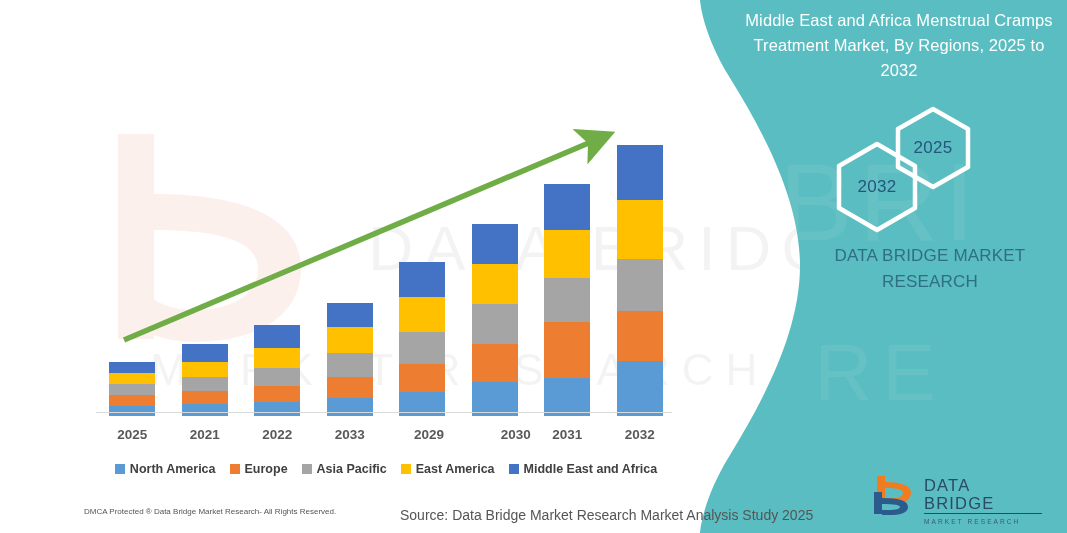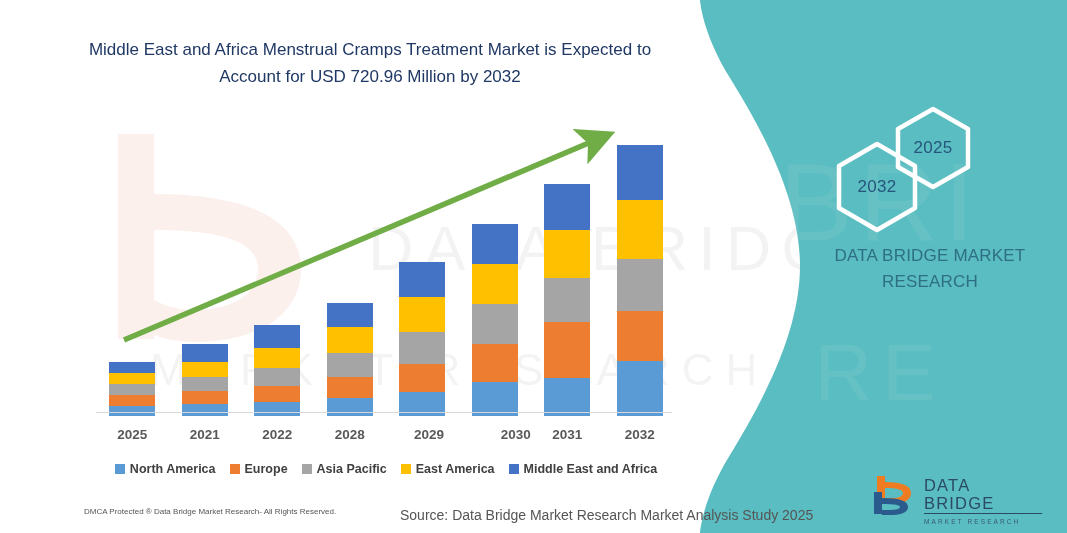--- a/index.html
+++ b/index.html
@@ -104,21 +104,20 @@
 <div id="stage">
 
   <svg id="wm-b" viewBox="0 0 250 240">
     <path d="M22 10 L22 215 L58 215 L58 10 Z" fill="#E8745A"></path>
     <path d="M58 70 C160 70 205 100 205 145 C205 192 160 218 100 218 C80 218 62 214 50 207 L50 170 C62 180 78 186 98 186 C136 186 162 170 162 145 C162 120 132 106 58 106 Z" fill="#E8745A"></path>
   </svg>
 
   <div class="wm-text" id="wm-data">DATA BRIDGE</div>
   <div class="wm-text" id="wm-market">MARKET RESEARCH</div>
 
-  <div class="main-title">Middle East and Africa Menstrual Cramps Treatment Market is Expected to Account for USD 720.96 Million by 2032</div>
 
   <div id="plot">
       <div class="bar" style="left: 13.25px;">
         <span class="seg" title="Middle East and Africa" style="height: 11px; background: rgb(68, 114, 196);"></span>
         <span class="seg" title="South America" style="height: 11px; background: rgb(255, 192, 0);"></span>
         <span class="seg" title="Asia Pacific" style="height: 11px; background: rgb(165, 165, 165);"></span>
         <span class="seg" title="Europe" style="height: 11px; background: rgb(237, 125, 49);"></span>
         <span class="seg" title="North America" style="height: 10px; background: rgb(91, 155, 213);"></span>
       </div>
       <div class="bar" style="left: 85.75px;">
@@ -179,21 +178,21 @@
         <path d="M0,0 L7,3.5 L0,7 L1.6,3.5 Z" fill="#70AD47"></path>
       </marker>
     </defs>
     <line x1="28" y1="222" x2="495" y2="24" stroke="#70AD47" stroke-width="5.5" marker-end="url(#ah)"></line>
   </svg>
 
   <div class="xticks">
       <div class="xtick" style="left: 0.25px;">2025</div>
       <div class="xtick" style="left: 72.75px;">2021</div>
       <div class="xtick" style="left: 145.25px;">2022</div>
-      <div class="xtick" style="left: 217.75px;">2028</div>
+      <div class="xtick" style="left: 217.75px;">2033</div>
       <div class="xtick" style="left: 297px;">2029</div>
       <div class="xtick" style="left: 362.75px; text-align: right;">2030</div>
       <div class="xtick" style="left: 435.25px;">2031</div>
       <div class="xtick" style="left: 507.75px;">2032</div>
     </div>
 
   <div id="legend">
       <div class="leg-item">
         <span class="leg-swatch" style="background: rgb(91, 155, 213);"></span>
         <span class="leg-label">North America</span>
@@ -222,20 +221,21 @@
              C765 398 800 330 800 266
              C800 202 765 134 730 78
              C702 33 700 0 700 0 Z" fill="#5ABDC1"></path>
 
     <g opacity="0.07" fill="#ffffff">
       <text x="880" y="240" font-family="Liberation Sans, sans-serif" font-size="110" text-anchor="middle" letter-spacing="6">BRI</text>
       <text x="880" y="400" font-family="Liberation Sans, sans-serif" font-size="80" text-anchor="middle" letter-spacing="10">RE</text>
     </g>
   </svg>
 
+  <div class="panel-title">Middle East and Africa Menstrual Cramps Treatment Market, By Regions, 2025 to 2032</div>
 
   <div class="hex" id="hex-2032">
     <svg viewBox="0 0 88 94" width="88" height="94">
       <polygon points="44,4 82,26 82,68 44,90 6,68 6,26" fill="none" stroke="#ffffff" stroke-width="4.5" stroke-linejoin="round"></polygon>
     </svg>
     <span class="hexlabel">2032</span>
   </div>
 
   <div class="hex" id="hex-2025">
     <svg viewBox="0 0 80 86" width="80" height="86">

